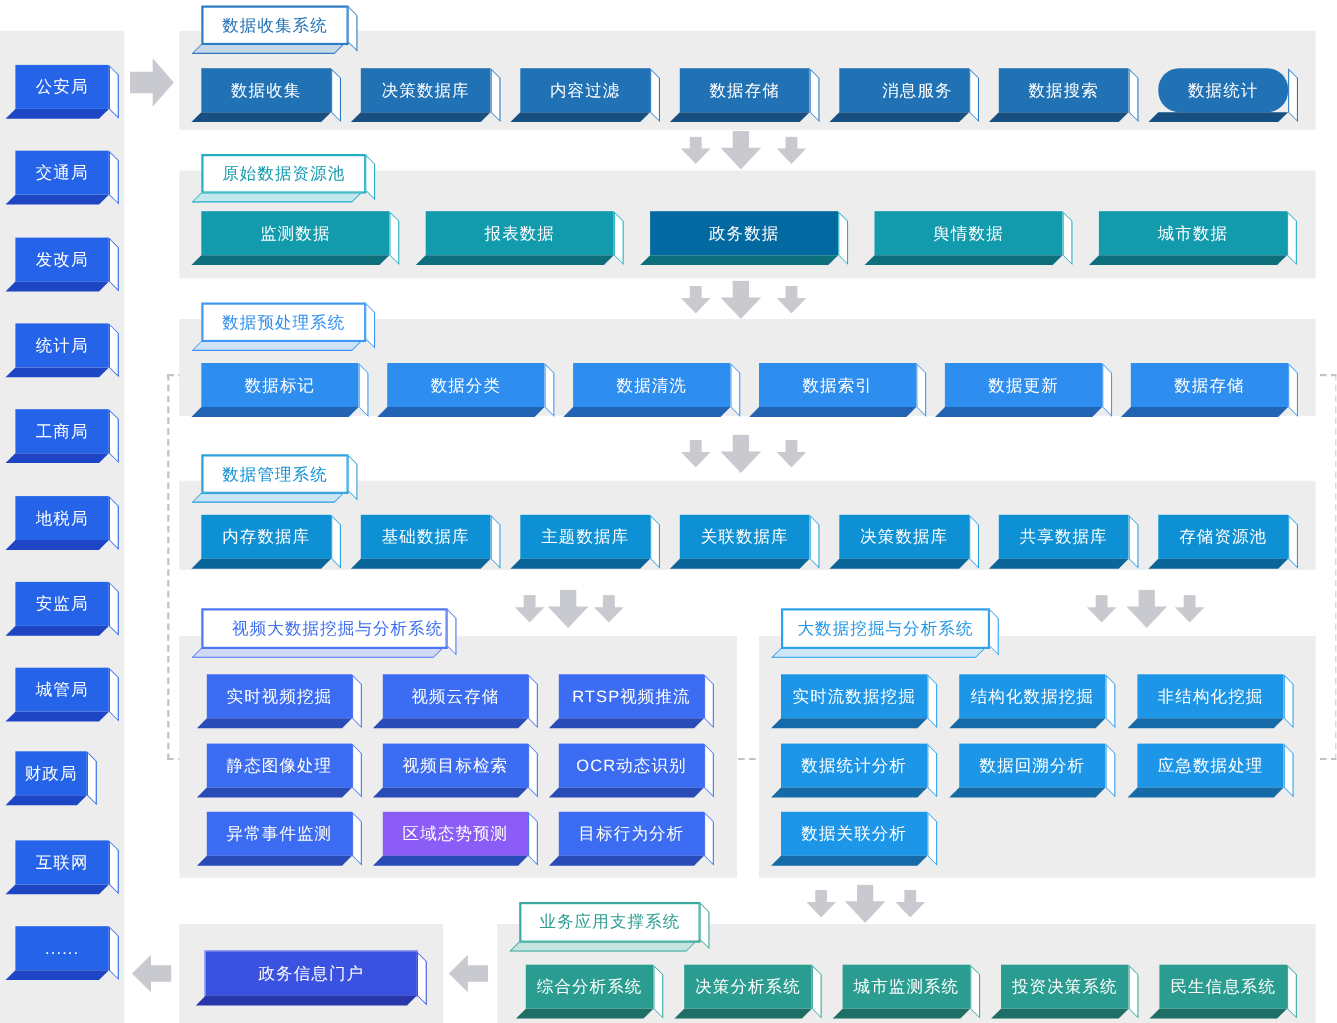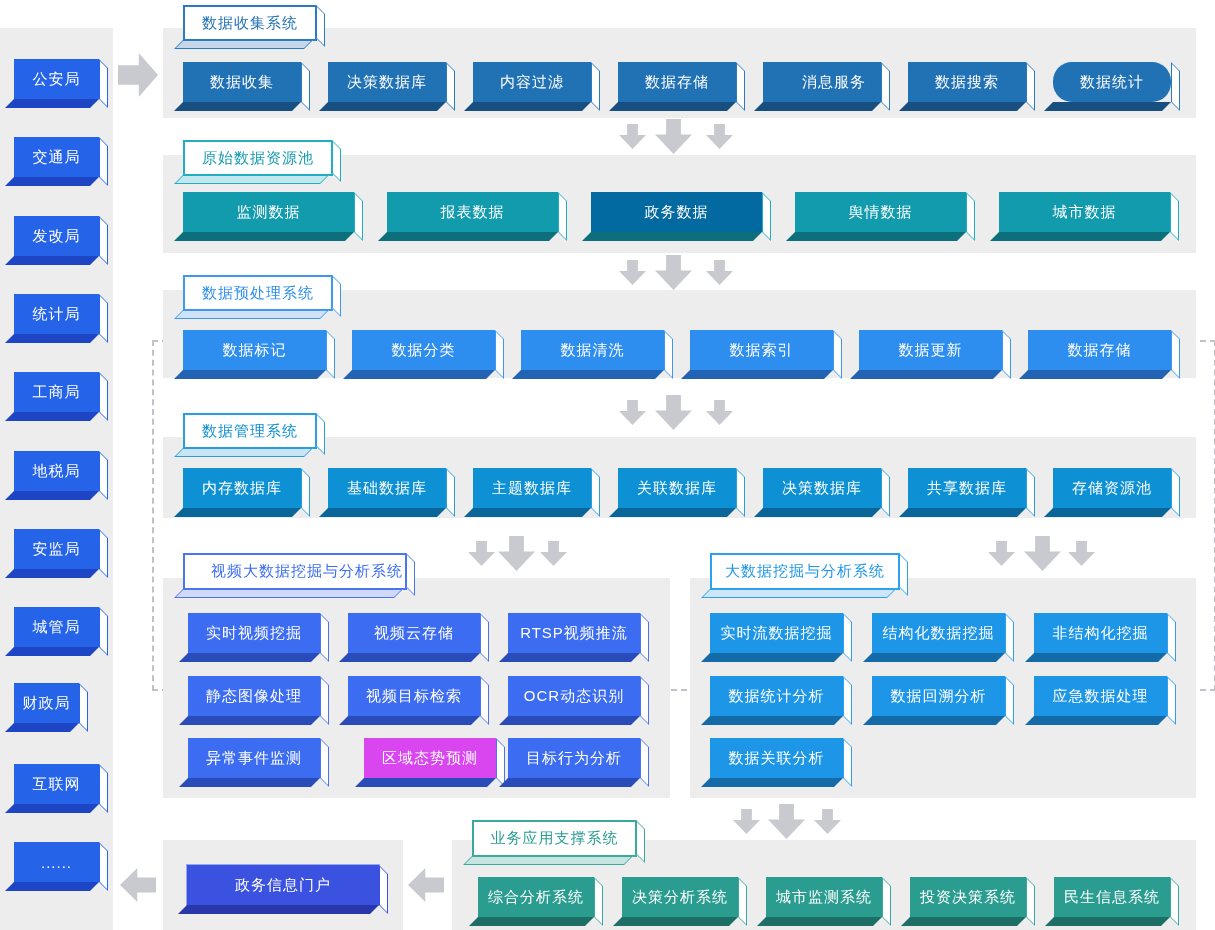--- a/index.html
+++ b/index.html
@@ -95,21 +95,21 @@
     <div class="node" style="left: 1053px; top: 468px; width: 118px; height: 40px; background: rgb(14, 144, 212); --shade: #0a6698; --bd: #2b9fdc;">存储资源池</div>
     <div class="panel" style="left: 163px; top: 578px; width: 507px; height: 220px; background: rgb(237, 237, 238);"></div>
     <div class="hdr" style="left: 183px; top: 553px; width: 224px; height: 37px; padding-left: 24px; --bd: #4a74f2; --face: #3c6cf2; --tint: #d0daf8;">视频大数据挖掘与分析系统</div>
     <div class="node" style="left: 188px; top: 613px; width: 132px; height: 40px; background: rgb(60, 108, 242); --shade: #2a4cb8; --bd: #4a74f2;">实时视频挖掘</div>
     <div class="node" style="left: 348px; top: 613px; width: 132px; height: 40px; background: rgb(60, 108, 242); --shade: #2a4cb8; --bd: #4a74f2;">视频云存储</div>
     <div class="node" style="left: 508px; top: 613px; width: 132px; height: 40px; background: rgb(60, 108, 242); --shade: #2a4cb8; --bd: #4a74f2;">RTSP视频推流</div>
     <div class="node" style="left: 188px; top: 676px; width: 132px; height: 40px; background: rgb(60, 108, 242); --shade: #2a4cb8; --bd: #4a74f2;">静态图像处理</div>
     <div class="node" style="left: 348px; top: 676px; width: 132px; height: 40px; background: rgb(60, 108, 242); --shade: #2a4cb8; --bd: #4a74f2;">视频目标检索</div>
     <div class="node" style="left: 508px; top: 676px; width: 132px; height: 40px; background: rgb(60, 108, 242); --shade: #2a4cb8; --bd: #4a74f2;">OCR动态识别</div>
     <div class="node" style="left: 188px; top: 738px; width: 132px; height: 40px; background: rgb(60, 108, 242); --shade: #2a4cb8; --bd: #4a74f2;">异常事件监测</div>
-    <div class="node" style="left: 364px; top: 738px; width: 132px; height: 40px; background: #d946ef; --shade: #2a4cb8; --bd: #4a74f2;">区域态势预测</div>
+    <div class="node" style="left: 348px; top: 738px; width: 132px; height: 40px; background: #8b5cf6; --shade: #2a4cb8; --bd: #4a74f2;">区域态势预测</div>
     <div class="node" style="left: 508px; top: 738px; width: 132px; height: 40px; background: rgb(60, 108, 242); --shade: #2a4cb8; --bd: #4a74f2;">目标行为分析</div>
     <div class="panel" style="left: 690px; top: 578px; width: 506px; height: 220px; background: rgb(237, 237, 238);"></div>
     <div class="hdr" style="left: 710px; top: 553px; width: 190px; height: 37px; --bd: #2da0ee; --face: #1e96e8; --tint: #cde7f8;">大数据挖掘与分析系统</div>
     <div class="node" style="left: 710px; top: 613px; width: 133px; height: 40px; background: rgb(30, 150, 232); --shade: #156aa8; --bd: #2da0ee;">实时流数据挖掘</div>
     <div class="node" style="left: 872px; top: 613px; width: 133px; height: 40px; background: rgb(30, 150, 232); --shade: #156aa8; --bd: #2da0ee;">结构化数据挖掘</div>
     <div class="node" style="left: 1034px; top: 613px; width: 133px; height: 40px; background: rgb(30, 150, 232); --shade: #156aa8; --bd: #2da0ee;">非结构化挖掘</div>
     <div class="node" style="left: 710px; top: 676px; width: 133px; height: 40px; background: rgb(30, 150, 232); --shade: #156aa8; --bd: #2da0ee;">数据统计分析</div>
     <div class="node" style="left: 872px; top: 676px; width: 133px; height: 40px; background: rgb(30, 150, 232); --shade: #156aa8; --bd: #2da0ee;">数据回溯分析</div>
     <div class="node" style="left: 1034px; top: 676px; width: 133px; height: 40px; background: rgb(30, 150, 232); --shade: #156aa8; --bd: #2da0ee;">应急数据处理</div>
     <div class="node" style="left: 710px; top: 738px; width: 133px; height: 40px; background: rgb(30, 150, 232); --shade: #156aa8; --bd: #2da0ee;">数据关联分析</div>

